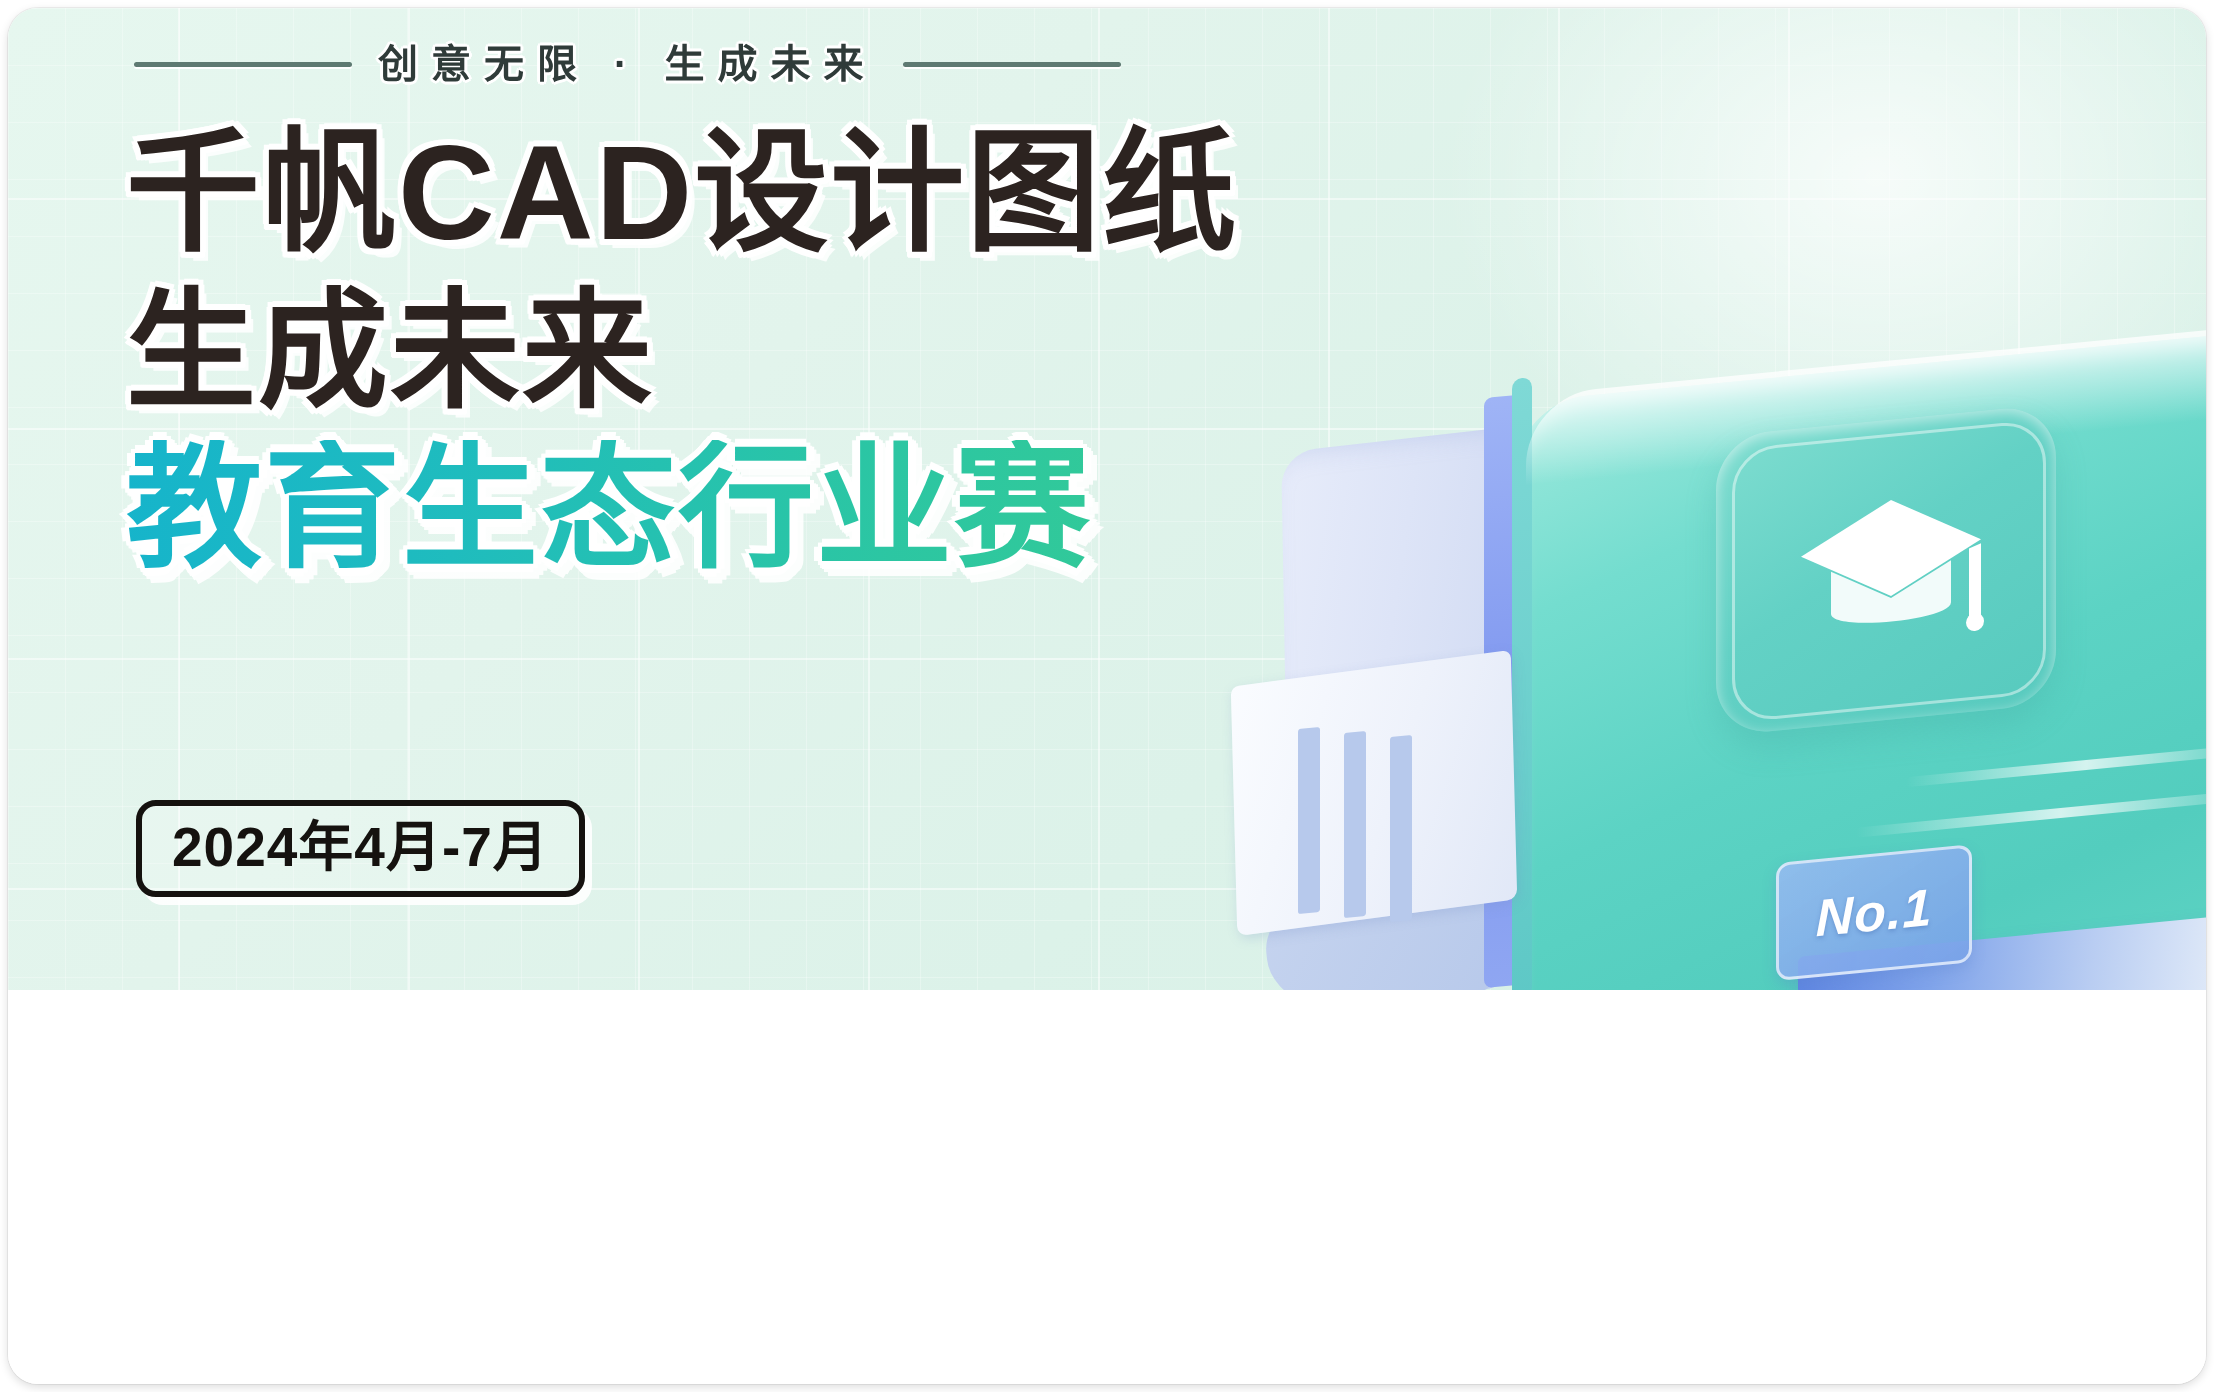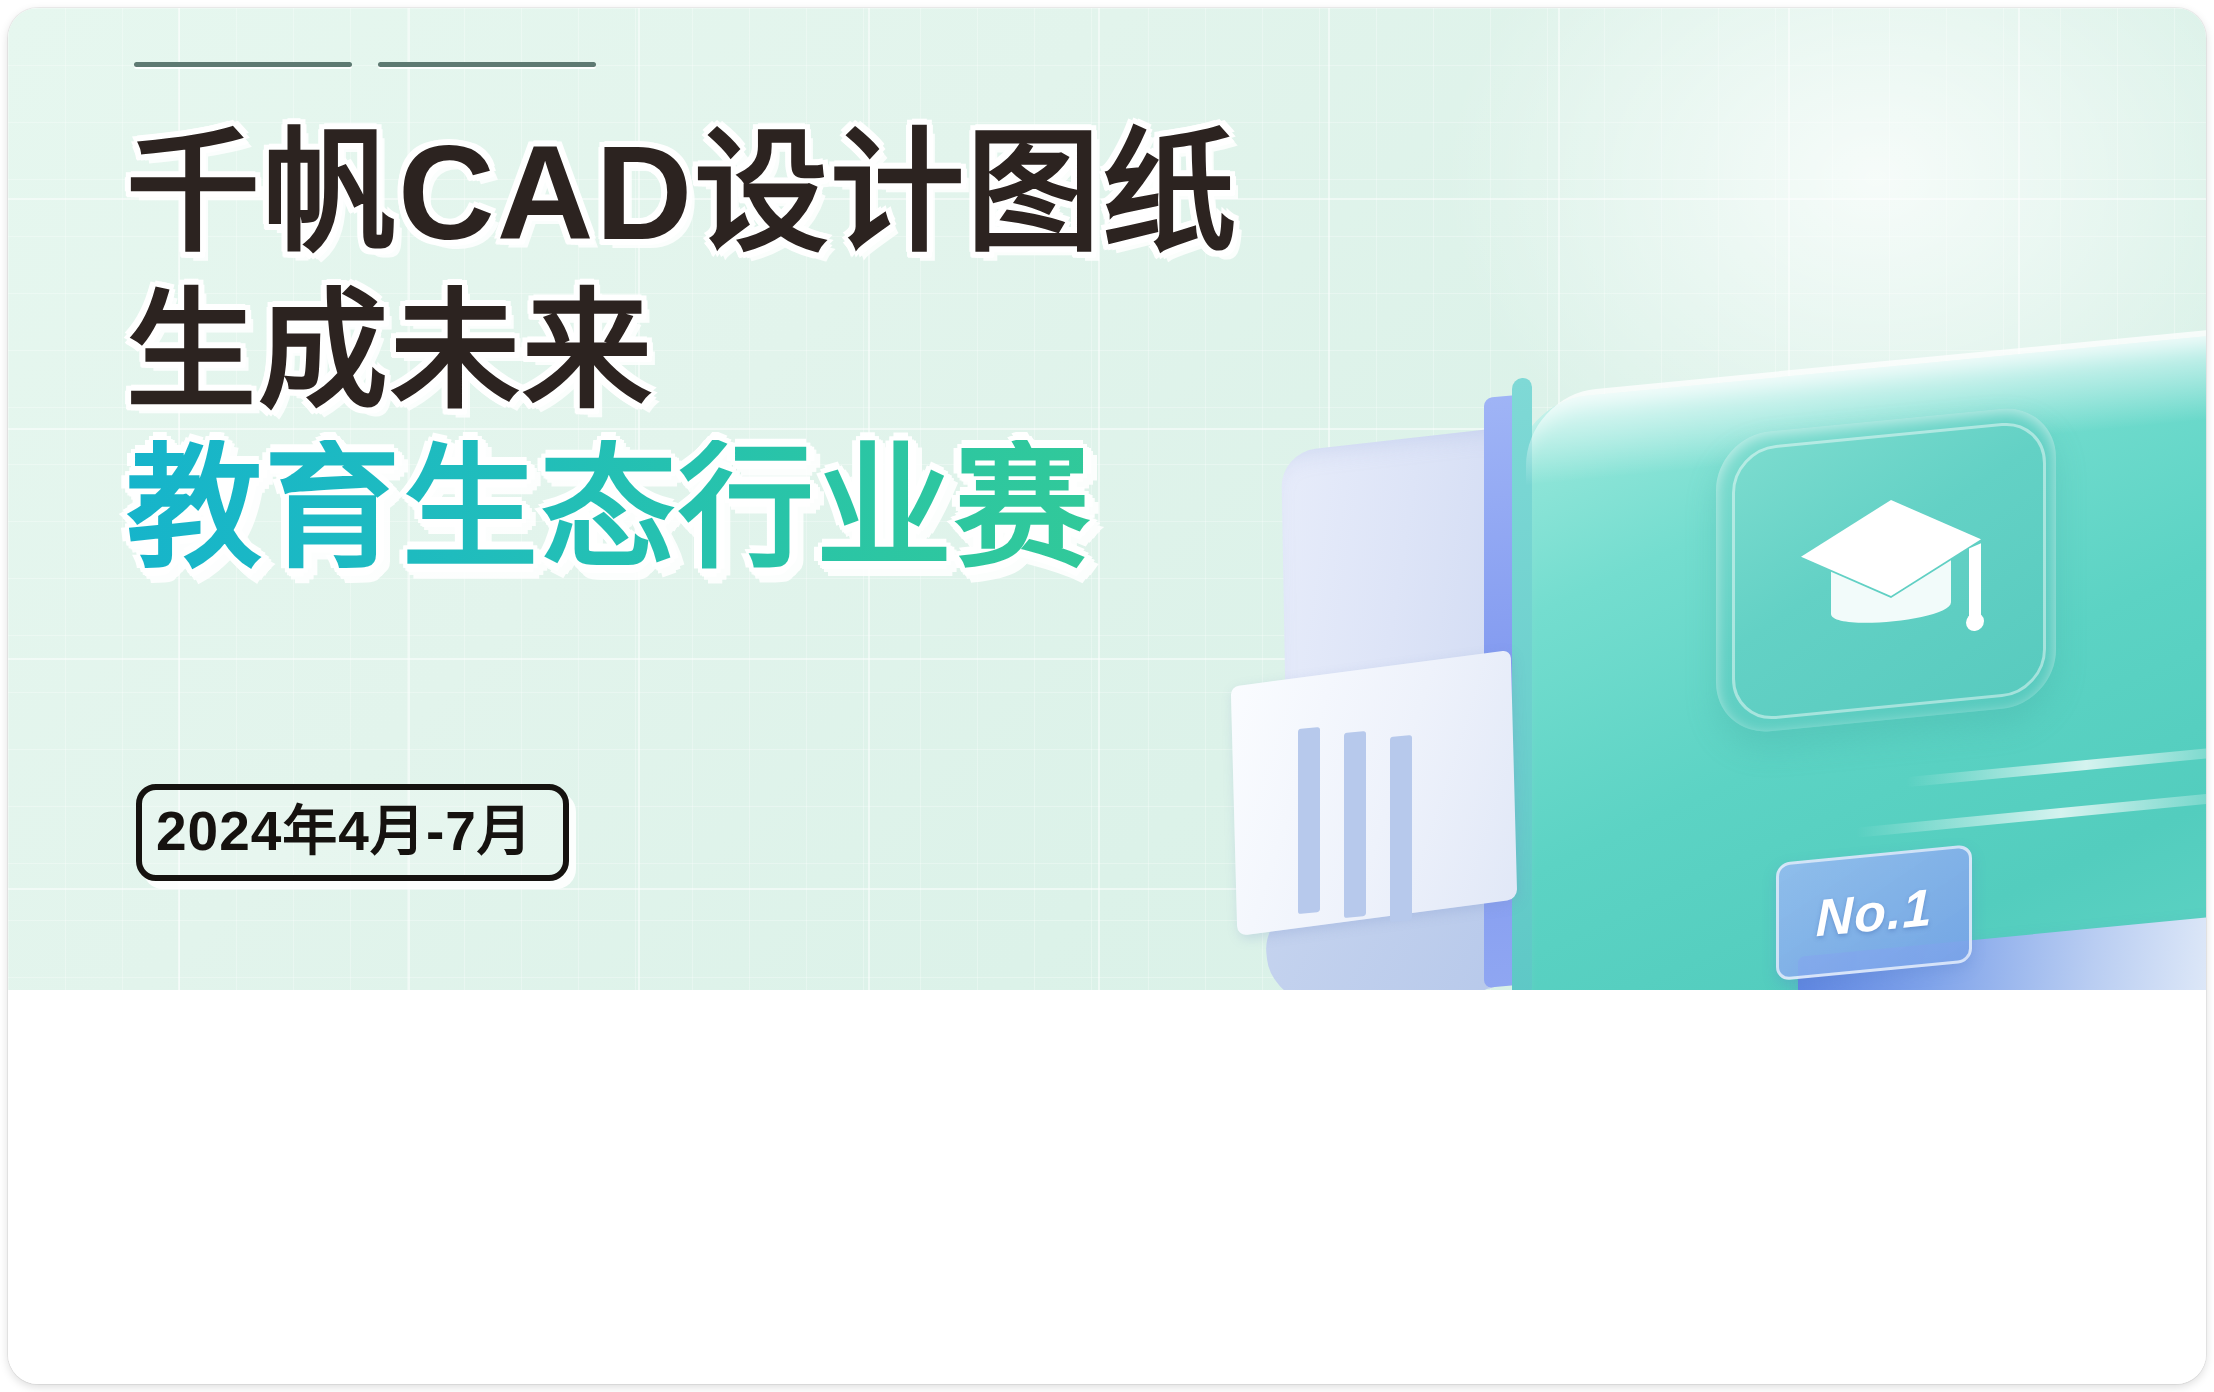--- a/index.html
+++ b/index.html
@@ -110,23 +110,23 @@
     background-clip:text;
     color:transparent;
     -webkit-text-fill-color:transparent;
     filter:drop-shadow(-4px -4px 0 #fff) drop-shadow(4px -4px 0 #fff)
            drop-shadow(-4px 4px 0 #fff) drop-shadow(4px 4px 0 #fff)
            drop-shadow(6px 7px 0 rgba(255,255,255,.9));
   }
 
   
   .date-badge{
-    position:absolute;left:128px;top:776px;
+    position:absolute;left:128px;top:792px;
     z-index:6;
-    padding:13px 30px 16px 14px;
+    padding:13px 30px 16px 30px;
     border:6px solid #15120f;
     border-radius:20px;
     background:rgba(255,255,255,.18);
     box-shadow:7px 8px 0 rgba(255,255,255,.9);
   }
   .date-badge span{
     display:block;
     font-size:55px;
     font-weight:800;
     color:#15120f;
@@ -289,20 +289,21 @@
 <div class="page-card">
 
   <div class="banner">
 
     <div class="grid-layer"></div>
     <div class="grid-fine"></div>
     <div class="glow-tr"></div>
 
     <div class="tagline-row">
       <div class="tag-rule left"></div>
+      <div class="tagline-text">创意无限 · 生成未来</div>
       <div class="tag-rule right"></div>
     </div>
 
     <div class="headline">
       <div class="hl-line hl-dark hl-line1">千帆CAD设计图纸</div>
       <div class="hl-line hl-dark hl-line2">生成未来</div>
       <div class="hl-line hl-grad">教育生态行业赛</div>
     </div>
 
     <div class="date-badge">

